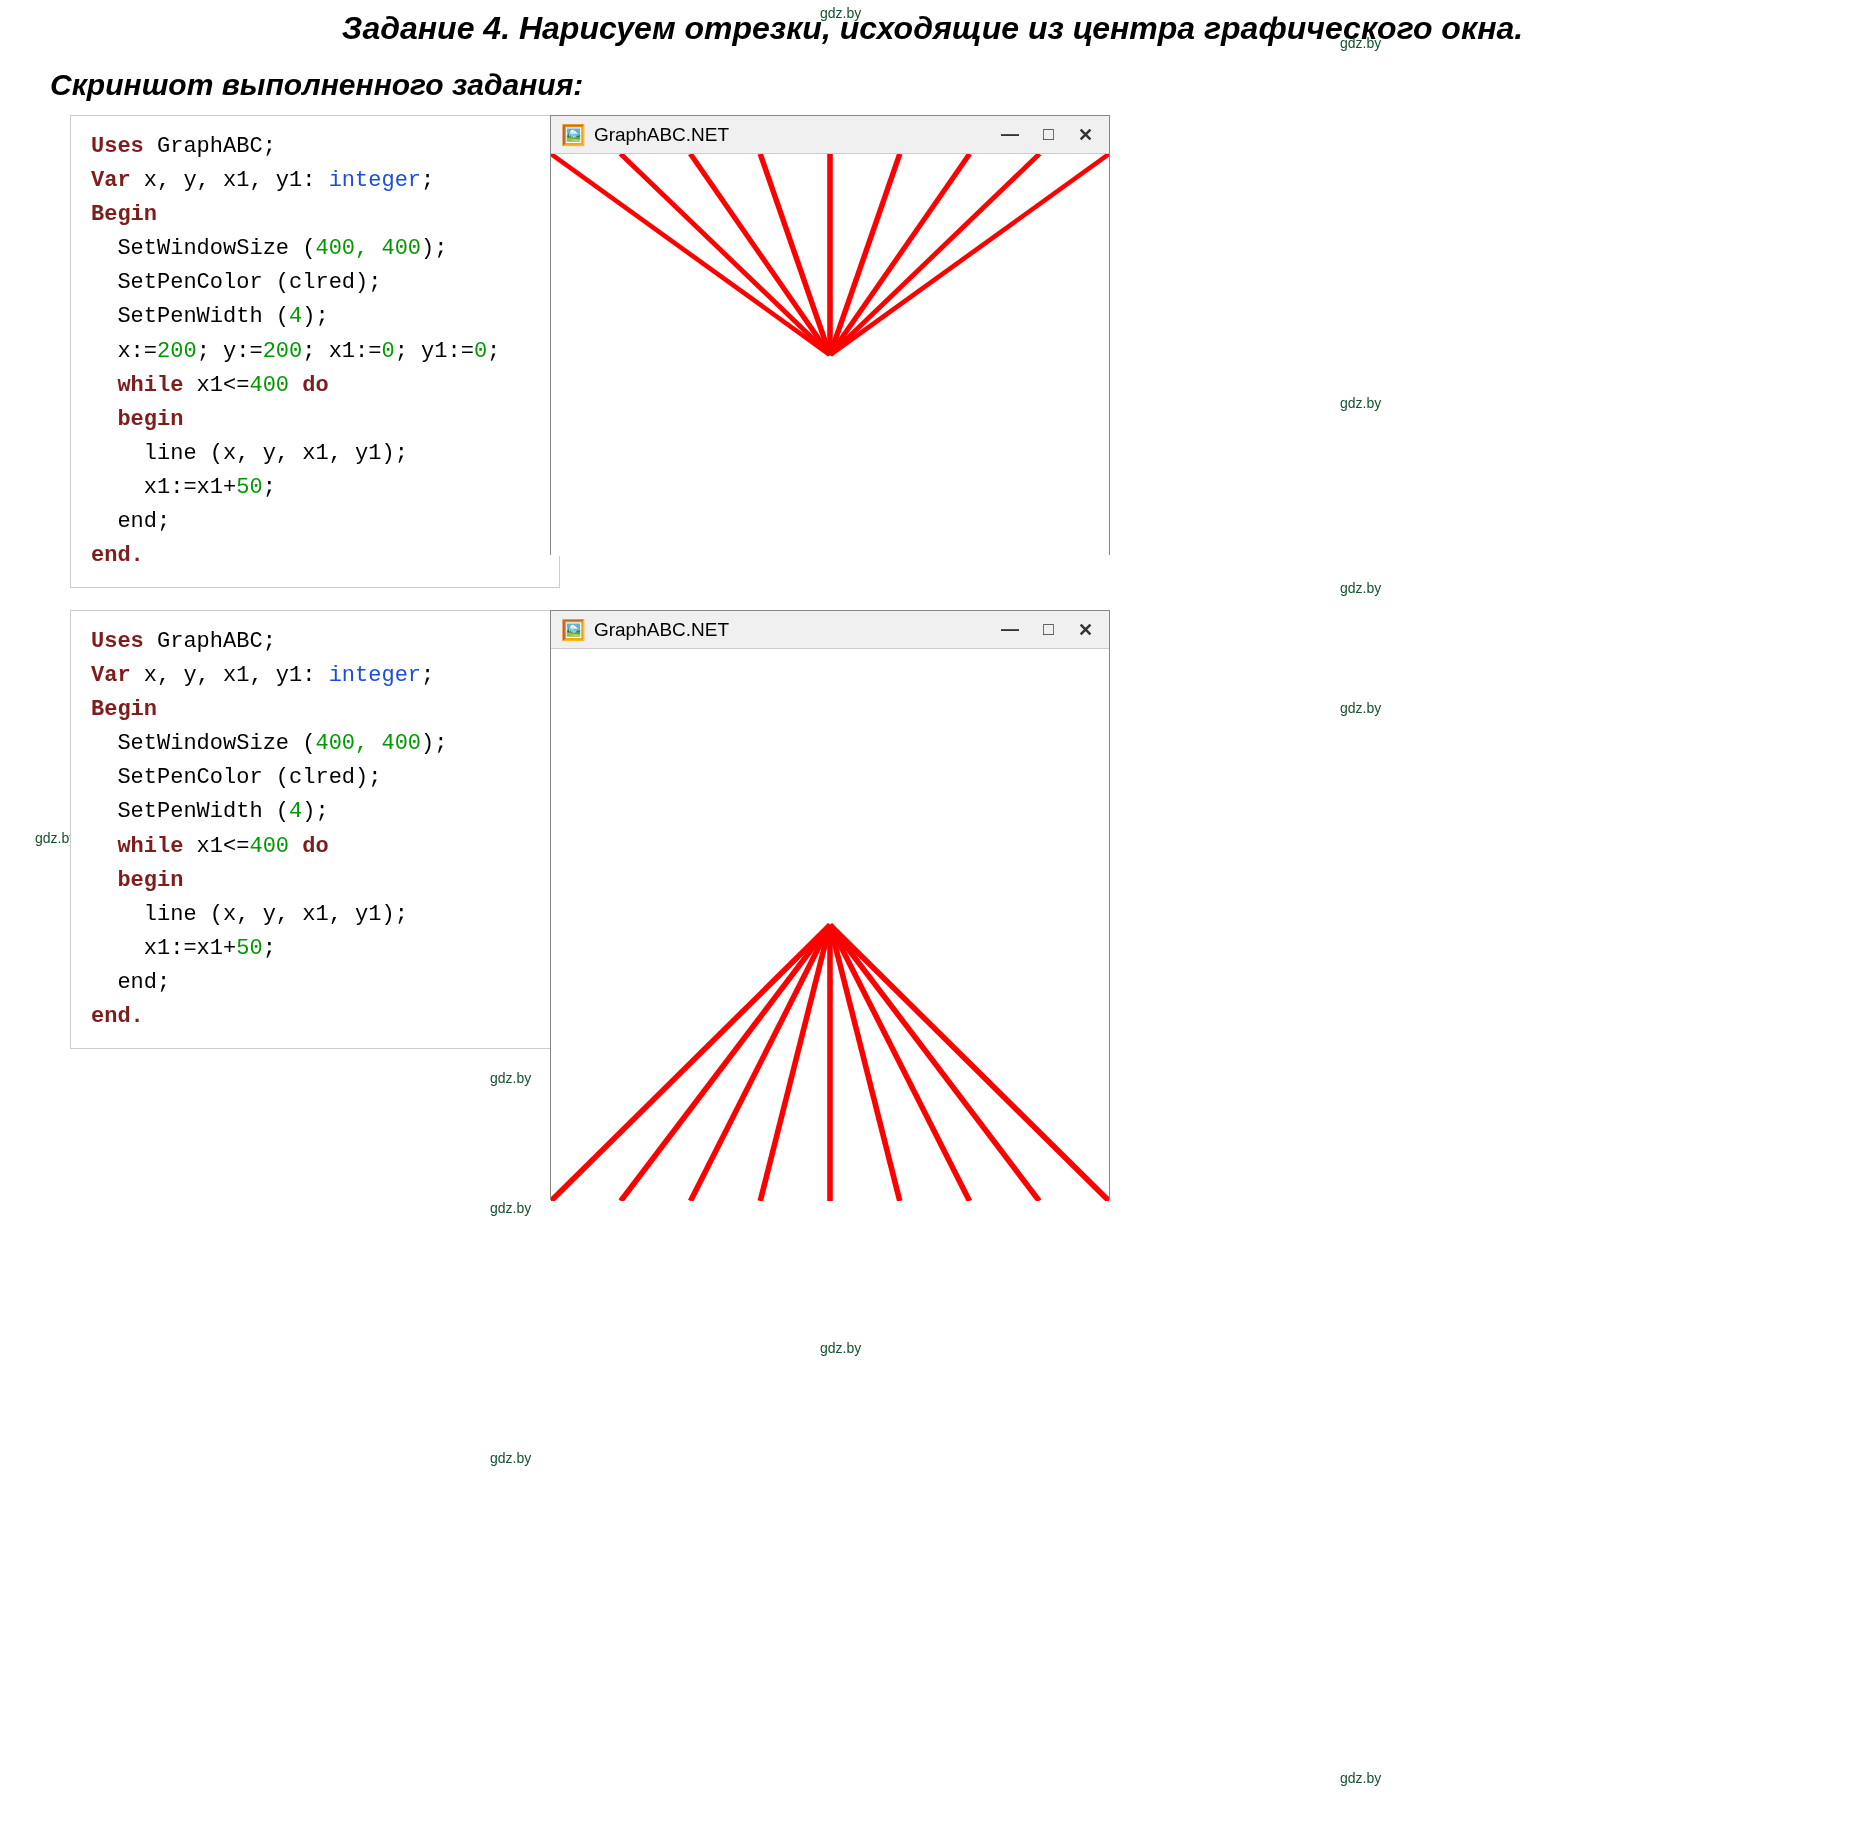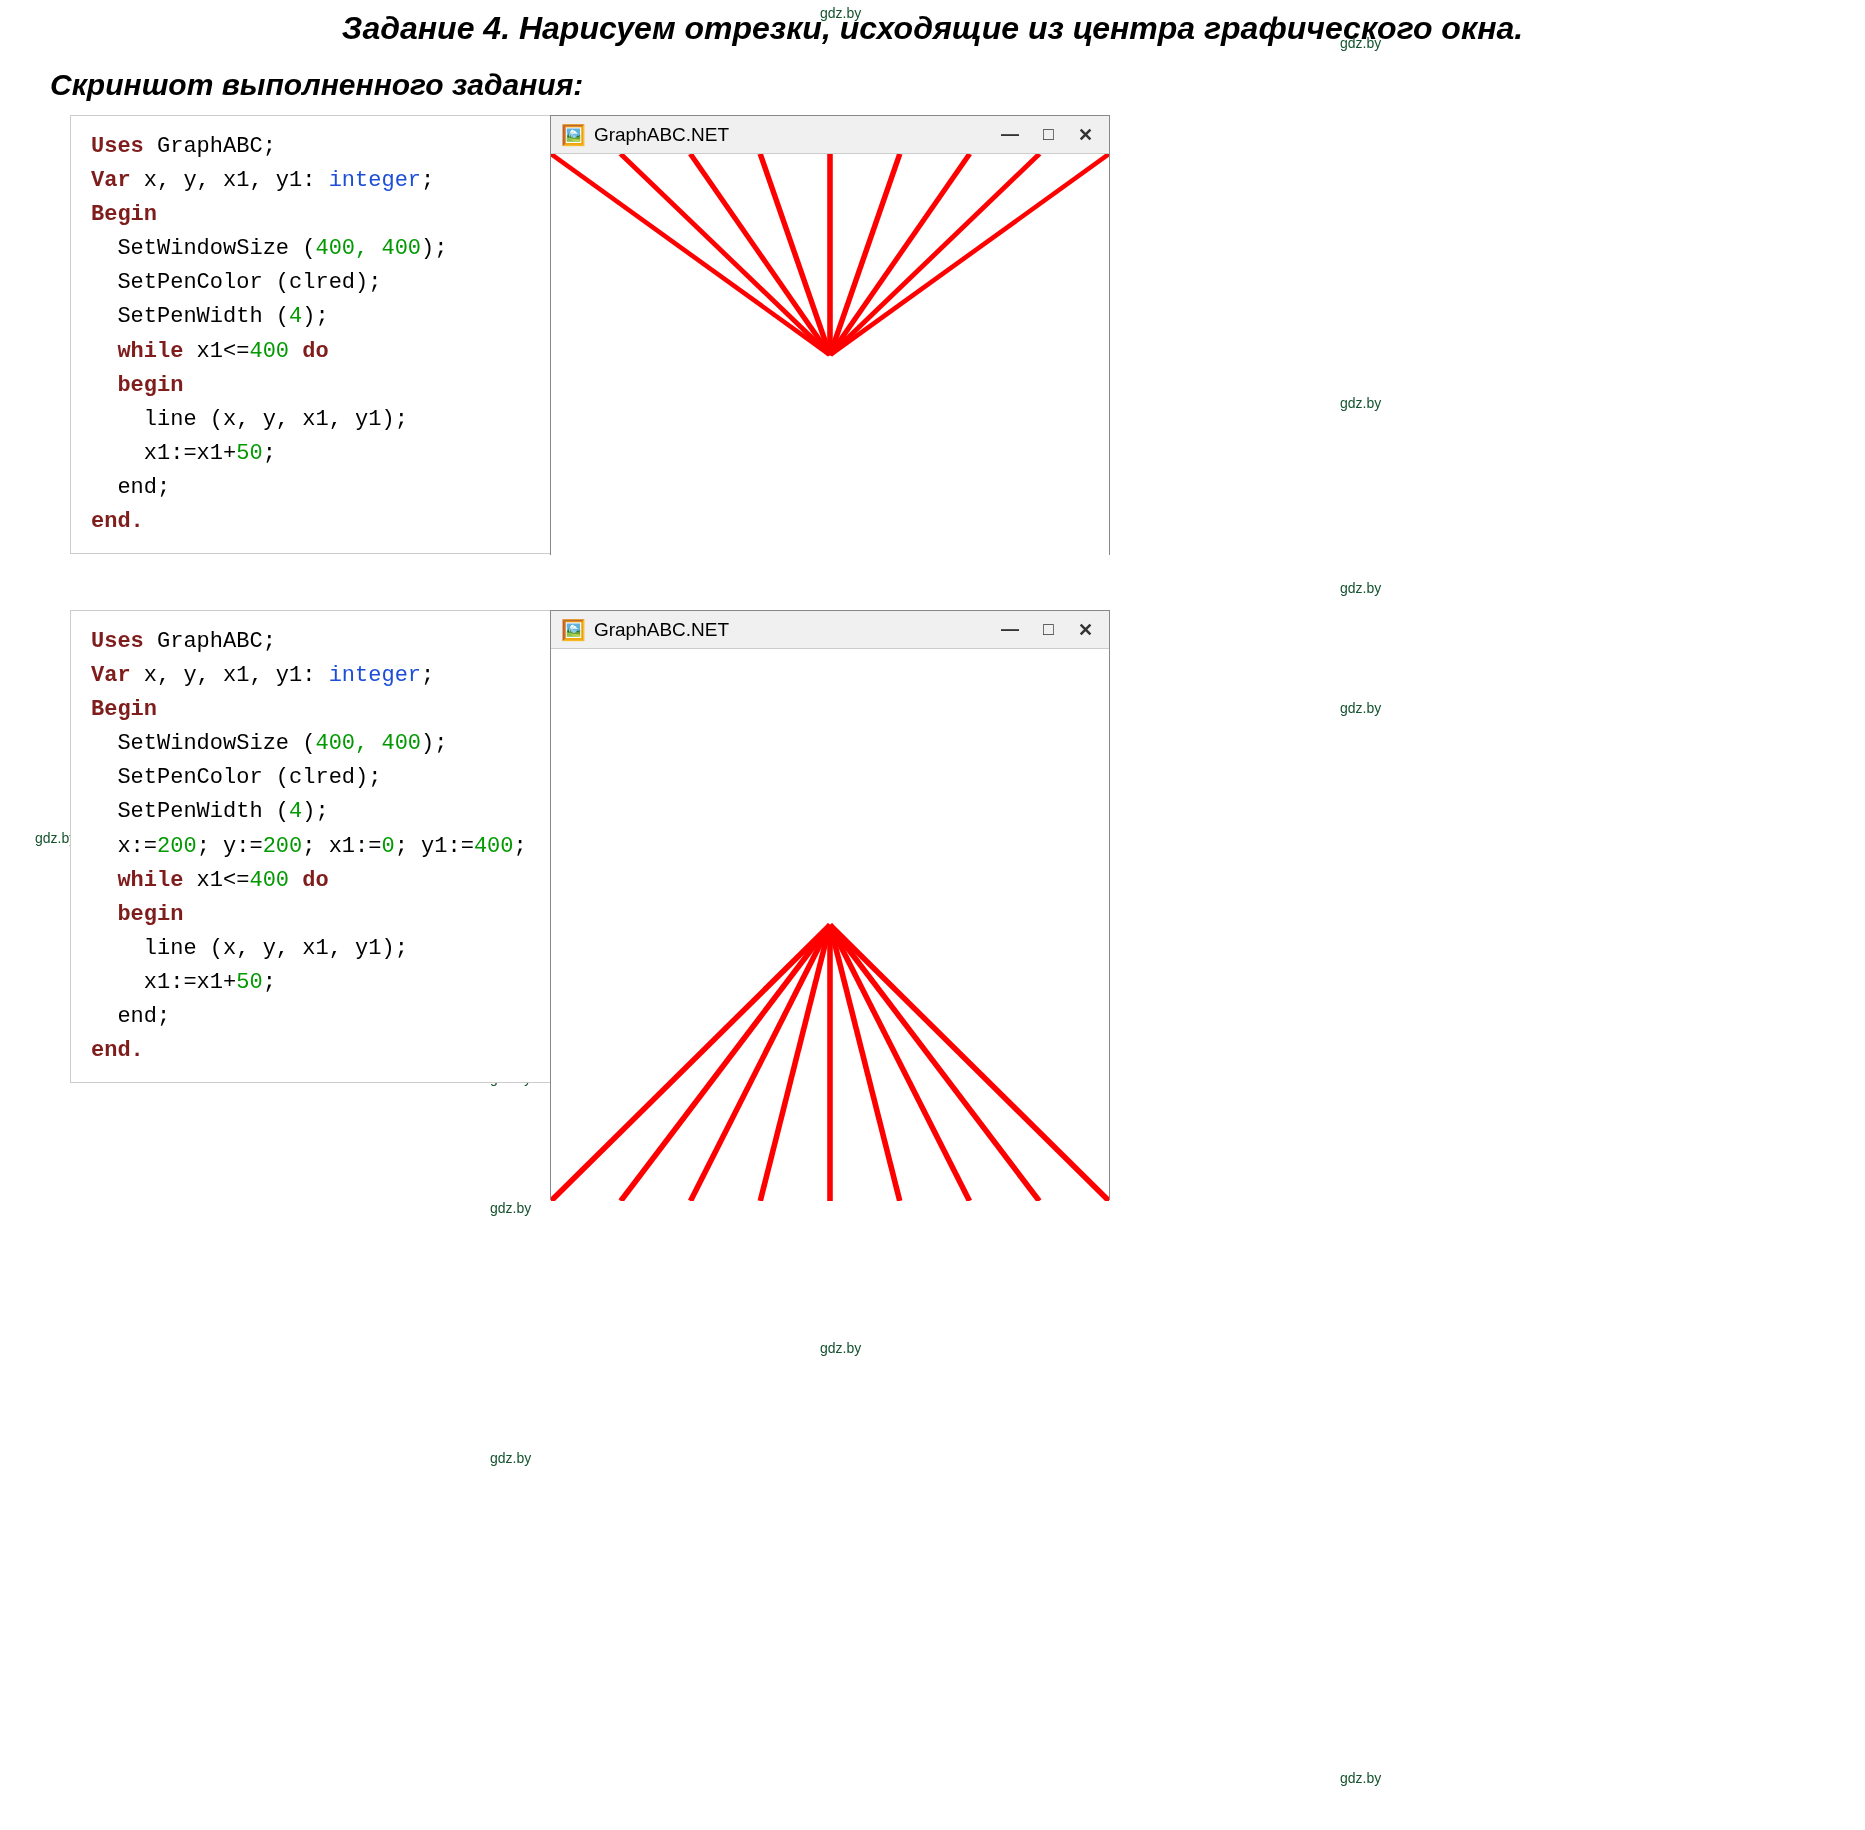--- a/index.html
+++ b/index.html
@@ -124,20 +124,21 @@
 <div class="watermark" style="top:1770px;left:1340px;">gdz.by</div>
 <div class="watermark" style="top:395px;left:1340px;">gdz.by</div>
 
 <div class="code-block" style="top:115px; left:70px; width:490px; padding:14px 20px;">
   <div><span class="kw">Uses</span> GraphABC;</div>
   <div><span class="kw">Var</span> x, y, x1, y1: <span class="type-blue">integer</span>;</div>
   <div><span class="kw">Begin</span></div>
   <div>&nbsp;&nbsp;SetWindowSize (<span style="color:#009900">400, 400</span>);</div>
   <div>&nbsp;&nbsp;SetPenColor (clred);</div>
   <div>&nbsp;&nbsp;SetPenWidth (<span style="color:#009900">4</span>);</div>
+  <div>&nbsp;&nbsp;x:=<span style="color:#009900">200</span>; y:=<span style="color:#009900">200</span>; x1:=<span style="color:#009900">0</span>; y1:=<span style="color:#009900">0</span>;</div>
   <div>&nbsp;&nbsp;<span class="kw">while</span> x1&lt;=<span style="color:#009900">400</span> <span class="kw">do</span></div>
   <div>&nbsp;&nbsp;<span class="kw">begin</span></div>
   <div>&nbsp;&nbsp;&nbsp;&nbsp;line (x, y, x1, y1);</div>
   <div>&nbsp;&nbsp;&nbsp;&nbsp;x1:=x1+<span style="color:#009900">50</span>;</div>
   <div>&nbsp;&nbsp;end;</div>
   <div><span class="kw">end.</span></div>
 </div>
 
 <div class="win-panel" style="top:115px; left:550px; width:560px; height:440px;">
   <div class="win-titlebar">
@@ -166,21 +167,20 @@
   </div>
 </div>
 
 <div class="code-block" style="top:610px; left:70px; width:490px; padding:14px 20px;">
   <div><span class="kw">Uses</span> GraphABC;</div>
   <div><span class="kw">Var</span> x, y, x1, y1: <span class="type-blue">integer</span>;</div>
   <div><span class="kw">Begin</span></div>
   <div>&nbsp;&nbsp;SetWindowSize (<span style="color:#009900">400, 400</span>);</div>
   <div>&nbsp;&nbsp;SetPenColor (clred);</div>
   <div>&nbsp;&nbsp;SetPenWidth (<span style="color:#009900">4</span>);</div>
-  <div>&nbsp;&nbsp;x:=<span style="color:#009900">200</span>; y:=<span style="color:#009900">200</span>; x1:=<span style="color:#009900">0</span>; y1:=<span style="color:#009900">400</span>;</div>
   <div>&nbsp;&nbsp;<span class="kw">while</span> x1&lt;=<span style="color:#009900">400</span> <span class="kw">do</span></div>
   <div>&nbsp;&nbsp;<span class="kw">begin</span></div>
   <div>&nbsp;&nbsp;&nbsp;&nbsp;line (x, y, x1, y1);</div>
   <div>&nbsp;&nbsp;&nbsp;&nbsp;x1:=x1+<span style="color:#009900">50</span>;</div>
   <div>&nbsp;&nbsp;end;</div>
   <div><span class="kw">end.</span></div>
 </div>
 
 <div class="win-panel" style="top:610px; left:550px; width:560px; height:590px;">
   <div class="win-titlebar">

